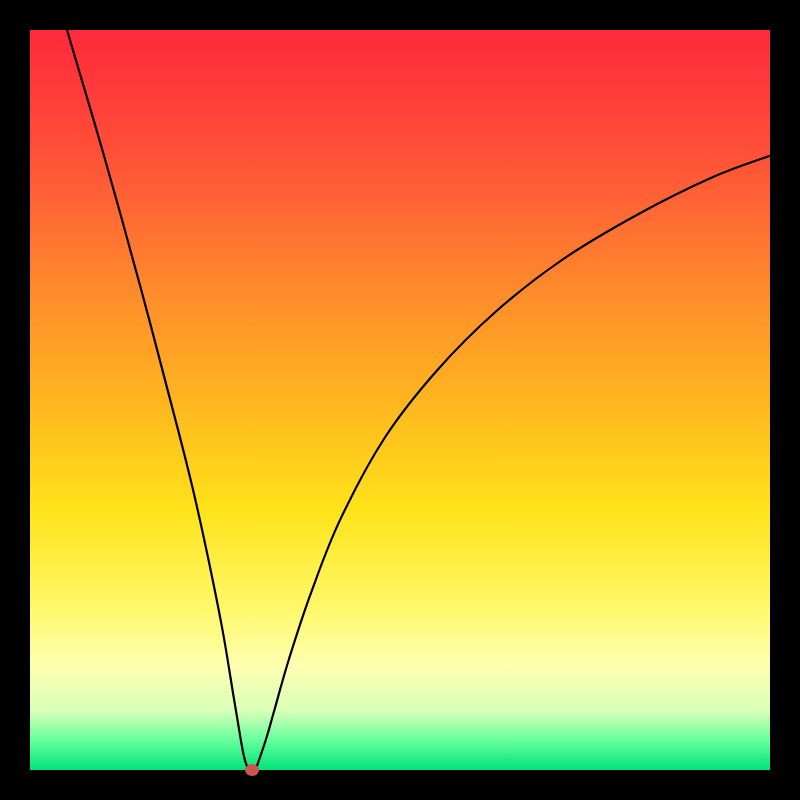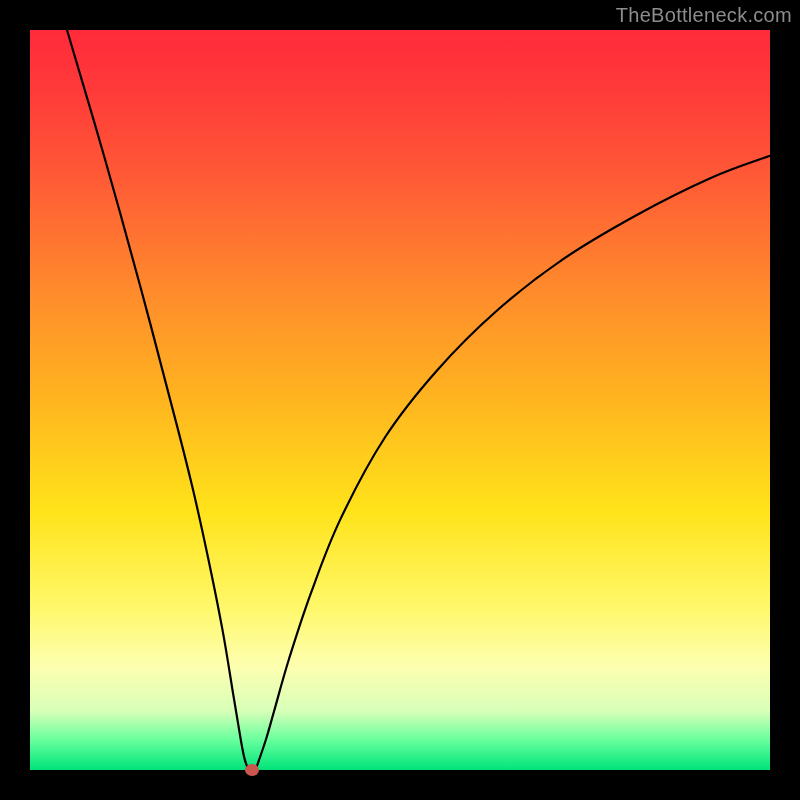--- a/index.html
+++ b/index.html
@@ -66,14 +66,13 @@
 </head>
 <body>
 
 <div class="frame">
   <div class="plot-area">
     <svg class="curve" viewBox="0 0 740 740" preserveAspectRatio="none">
       <path id="curve-path" fill="none" stroke="#000000" stroke-width="2.2" stroke-linejoin="round" stroke-linecap="round" d="M 37.00 0.00 C 43.66 22.64, 60.68 79.18, 74.00 125.80 C 87.32 172.42, 97.68 209.72, 111.00 259.00 C 124.32 308.28, 138.68 363.64, 148.00 399.60 C 157.32 435.56, 157.47 436.16, 162.80 458.80 C 168.13 481.44, 172.27 500.09, 177.60 525.40 C 182.93 550.71, 187.74 574.09, 192.40 599.40 C 197.06 624.71, 200.17 646.02, 203.50 666.00 C 206.83 685.98, 208.90 699.08, 210.90 710.40 C 212.90 721.72, 213.27 723.84, 214.60 728.90 C 215.93 733.96, 216.97 736.52, 218.30 738.52 C 219.63 740.52, 220.67 740.00, 222.00 740.00 C 223.33 740.00, 224.37 740.52, 225.70 738.52 C 227.03 736.52, 227.40 734.63, 229.40 728.90 C 231.40 723.17, 234.14 715.36, 236.80 706.70 C 239.46 698.04, 240.20 694.79, 244.20 680.80 C 248.20 666.81, 252.34 650.31, 259.00 629.00 C 265.66 607.69, 271.88 587.71, 281.20 562.40 C 290.52 537.09, 297.48 516.37, 310.80 488.40 C 324.12 460.43, 337.88 433.64, 355.20 407.00 C 372.52 380.36, 387.02 363.04, 407.00 340.40 C 426.98 317.76, 443.56 301.18, 466.20 281.20 C 488.84 261.22, 507.49 246.72, 532.80 229.40 C 558.11 212.08, 580.16 199.65, 606.80 185.00 C 633.44 170.35, 656.82 158.66, 680.80 148.00 C 704.78 137.34, 729.34 129.80, 740.00 125.80"></path>
     </svg>
     <div id="marker" class="marker" style="left: 222px; top: 740px; background: rgb(201, 87, 79);"></div>
   </div>
-  <div class="watermark">TheBottleneck.com</div>
 </div>
 
 </body></html>

